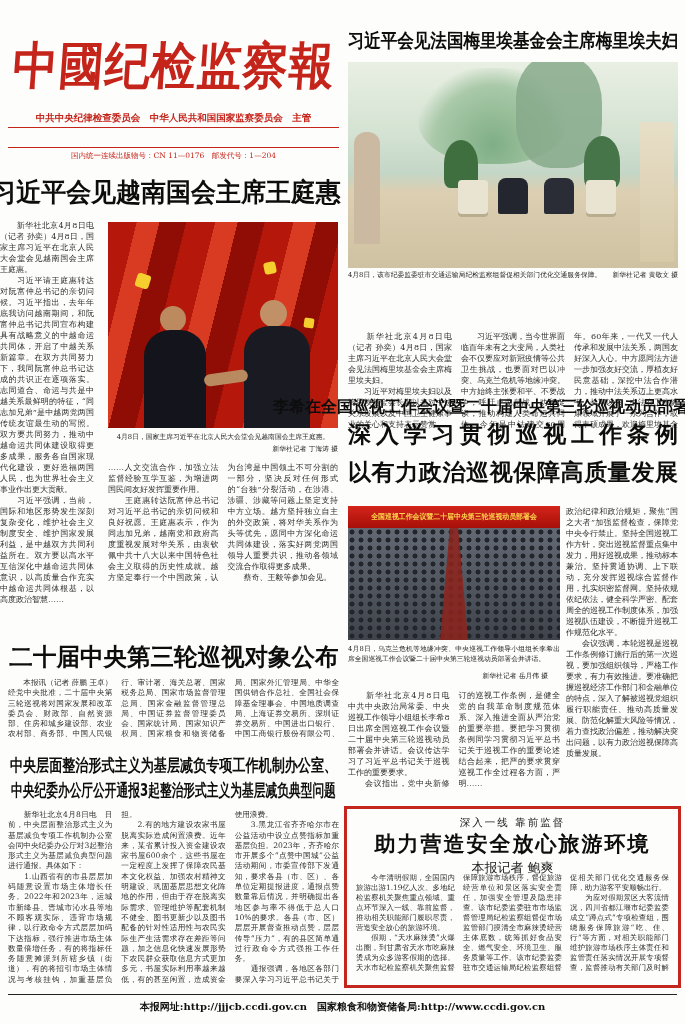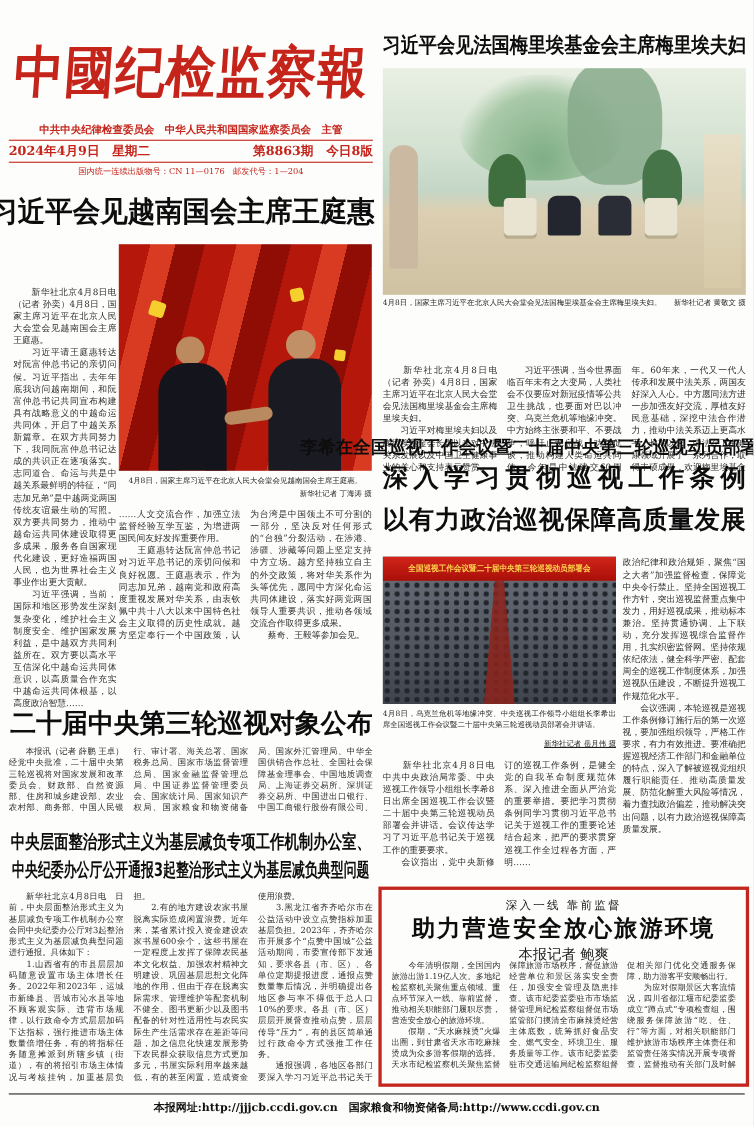--- a/index.html
+++ b/index.html
@@ -21,32 +21,28 @@
 </head>
 <body>
 
 <div id="page">
 
   <div class="abs flexc" style="left:8px;top:20px;width:331px;height:92px;">
     <div class="red" style="font-weight:bold;font-size:45px;letter-spacing:1px;white-space:nowrap;transform:skewX(-4deg) scaleY(1.12);font-family:'DejaVu Serif','Liberation Serif',serif;">中國纪检监察報</div>
   </div>
   <div class="abs red center" style="left:8px;top:112px;width:331px;height:13px;font-size:9.5px;font-weight:bold;">中共中央纪律检查委员会　中华人民共和国国家监察委员会　主管</div>
   <div class="abs rule" style="left:8px;top:127px;width:331px;"></div>
-  <div class="abs red" style="left:8px;top:130px;width:331px;height:14px;display:flex;justify-content:space-between;font-size:11.5px;font-weight:bold;">
-    <span>2024年4月9日　星期二</span>
-    <span>第8863期　今日8版</span>
-  </div>
   <div class="abs rule" style="left:8px;top:147px;width:331px;"></div>
   <div class="abs red center" style="left:8px;top:151px;width:331px;height:10px;font-size:7.5px;">国内统一连续出版物号：CN 11—0176　邮发代号：1—204</div>
 
   <div class="abs hl flexc" style="left:0;top:174px;width:331px;height:36px;">
     <span class="cond" style="font-size:26px;transform:scaleX(0.96);">习近平会见越南国会主席王庭惠</span>
   </div>
 
-  <div class="abs bt" style="left:12px;top:220px;width:94px;height:416px;margin-top:40px;">　　新华社北京4月8日电（记者 孙奕）4月8日，国家主席习近平在北京人民大会堂会见越南国会主席王庭惠。
+  <div class="abs bt" style="left:0;top:220px;width:94px;height:416px;">　　新华社北京4月8日电（记者 孙奕）4月8日，国家主席习近平在北京人民大会堂会见越南国会主席王庭惠。
 　　习近平请王庭惠转达对阮富仲总书记的亲切问候。习近平指出，去年年底我访问越南期间，和阮富仲总书记共同宣布构建具有战略意义的中越命运共同体，开启了中越关系新篇章。在双方共同努力下，我同阮富仲总书记达成的共识正在逐项落实。志同道合、命运与共是中越关系最鲜明的特征，“同志加兄弟”是中越两党两国传统友谊最生动的写照。双方要共同努力，推动中越命运共同体建设取得更多成果，服务各自国家现代化建设，更好造福两国人民，也为世界社会主义事业作出更大贡献。
 　　习近平强调，当前，国际和地区形势发生深刻复杂变化，维护社会主义制度安全、维护国家发展利益，是中越双方共同利益所在。双方要以高水平互信深化中越命运共同体意识，以高质量合作充实中越命运共同体根基，以高度政治智慧……</div>
 
   <div class="abs photo" style="left:108px;top:222px;width:230px;height:206px;background:repeating-linear-gradient(104deg,#b5170b 0 28px,#d93a22 28px 50px,#8f0d04 50px 76px);">
     <div class="abs" style="left:28px;top:52px;width:14px;height:14px;background:#f4cf2e;border-radius:3px;transform:rotate(18deg);"></div>
     <div class="abs" style="left:156px;top:40px;width:12px;height:12px;background:#f4cf2e;border-radius:3px;transform:rotate(-12deg);"></div>
     <div class="abs" style="left:196px;top:96px;width:10px;height:10px;background:#f4cf2e;border-radius:2px;transform:rotate(8deg);"></div>
     <div class="abs" style="left:52px;top:84px;width:26px;height:26px;background:#bd8a5f;border-radius:50%;"></div>
     <div class="abs" style="left:36px;top:108px;width:62px;height:98px;background:#14141c;border-radius:26px 26px 0 0;"></div>
     <div class="abs" style="left:152px;top:78px;width:27px;height:27px;background:#c29066;border-radius:50%;"></div>
@@ -86,21 +82,21 @@
     <div class="abs" style="left:96px;top:78px;width:34px;height:48px;background:#3f6f3f;border-radius:50% 50% 18% 18%;"></div>
     <div class="abs" style="left:236px;top:74px;width:36px;height:52px;background:#46754a;border-radius:50% 50% 18% 18%;"></div>
     <div class="abs" style="left:110px;top:118px;width:30px;height:34px;background:#e9e3d2;border-radius:4px;box-shadow:0 3px 0 #b9ad90;"></div>
     <div class="abs" style="left:150px;top:116px;width:30px;height:36px;background:#23262e;border-radius:8px 8px 2px 2px;"></div>
     <div class="abs" style="left:196px;top:116px;width:30px;height:36px;background:#2a2d35;border-radius:8px 8px 2px 2px;"></div>
     <div class="abs" style="left:238px;top:118px;width:30px;height:34px;background:#e9e3d2;border-radius:4px;box-shadow:0 3px 0 #b9ad90;"></div>
     <div class="abs" style="left:6px;top:70px;width:26px;height:112px;background:#cbb9a2;border-radius:12px 12px 0 0;"></div>
     <div class="abs" style="left:292px;top:60px;width:34px;height:140px;background:linear-gradient(180deg,#e8dfc8,#d6c9a8);"></div>
   </div>
   <div class="abs" style="left:348px;top:271px;width:330px;height:11px;display:flex;justify-content:space-between;">
-    <span class="cap">4月8日，国家主席习近平在北京人民大会堂会见法国梅里埃基金会主席梅里埃夫妇。</span>
+    <span class="cap">4月8日，该市纪委监委驻市交通运输局纪检监察组督促相关部门优化交通服务保障。</span>
     <span class="cap" style="white-space:nowrap;">新华社记者 黄敬文 摄</span>
   </div>
   <div class="abs bt" style="left:348px;top:288px;width:330px;height:106px;column-count:3;column-gap:9px;margin-top:43px;">　　新华社北京4月8日电（记者 孙奕）4月8日，国家主席习近平在北京人民大会堂会见法国梅里埃基金会主席梅里埃夫妇。
 　　习近平对梅里埃夫妇以及梅里埃基金会长期以来对中法关系发展以及中国卫生健康事业的关心和支持表示赞赏。
 　　习近平强调，当今世界面临百年未有之大变局，人类社会不仅要应对新冠疫情等公共卫生挑战，也要面对巴以冲突、乌克兰危机等地缘冲突。中方始终主张要和平、不要战争，呼吁止戈息战、劝和促谈，推动构建人类命运共同体。今年是中法建交60周年。60年来，一代又一代人传承和发展中法关系，两国友好深入人心。中方愿同法方进一步加强友好交流，厚植友好民意基础，深挖中法合作潜力，推动中法关系迈上更高水平。长期以来，中法在卫生健康领域开展了一系列合作，取得丰硕成果，欢迎梅里埃基金会继续同中方深化合作。
 　　梅里埃表示，感谢习近平主席百忙之中拨冗会见，这充分体现了对法国人民的友好情谊，令人感动。我和中国的交往和情谊始于46年前。多年来，我始终关注和钦佩中国的发展进步。梅里埃基金会将继续积极促进法中友好和卫生健康合作。
 　　王毅参加会见。</div>
 
   <div class="abs hl flexc" style="left:348px;top:399px;width:330px;height:17px;">
     <span class="cond" style="font-size:16px;transform:scaleX(1);">李希在全国巡视工作会议暨二十届中央第三轮巡视动员部署会上强调</span>
@@ -109,21 +105,21 @@
   <div class="abs hl jlast" style="left:348px;top:457px;width:330px;height:37px;font-size:23px;">以有力政治巡视保障高质量发展</div>
 
   <div class="abs photo" style="left:348px;top:506px;width:212px;height:134px;background:linear-gradient(180deg,#6a707a 0%,#3f444c 100%);">
     <div class="abs flexc" style="left:0;top:0;width:212px;height:22px;background:linear-gradient(#d3251a,#a80f08);">
       <span class="cond" style="font-size:7.5px;color:#ffd34d;font-weight:bold;transform:scaleX(0.92);font-family:'DejaVu Sans','Liberation Sans',sans-serif;">全国巡视工作会议暨二十届中央第三轮巡视动员部署会</span>
     </div>
     <div class="abs" style="left:0;top:22px;width:212px;height:112px;background-image:radial-gradient(circle at 4px 4px,#22252b 2.2px,transparent 2.8px);background-size:9px 8px;"></div>
     <div class="abs" style="left:92px;top:22px;width:28px;height:112px;background:#8e231c;clip-path:polygon(35% 0,65% 0,100% 100%,0 100%);opacity:0.85;"></div>
   </div>
   <div class="abs cap" style="left:348px;top:645px;width:212px;height:27px;text-align:justify;">4月8日，乌克兰危机等地缘冲突、中央巡视工作领导小组组长李希出席全国巡视工作会议暨二十届中央第三轮巡视动员部署会并讲话。</div>
-  <div class="abs credit" style="left:348px;top:672px;width:212px;height:11px;text-decoration:underline;">新华社记者 岳月伟 摄</div>
+  <div class="abs credit" style="left:336px;top:672px;width:212px;height:11px;">新华社记者 岳月伟 摄</div>
   <div class="abs bt" style="left:348px;top:690px;width:212px;height:112px;column-count:2;column-gap:9px;">　　新华社北京4月8日电　中共中央政治局常委、中央巡视工作领导小组组长李希8日出席全国巡视工作会议暨二十届中央第三轮巡视动员部署会并讲话。会议传达学习了习近平总书记关于巡视工作的重要要求。
 　　会议指出，党中央新修订的巡视工作条例，是健全党的自我革命制度规范体系、深入推进全面从严治党的重要举措。要把学习贯彻条例同学习贯彻习近平总书记关于巡视工作的重要论述结合起来，把严的要求贯穿巡视工作全过程各方面，严明……</div>
   <div class="abs bt" style="left:566px;top:506px;width:112px;height:296px;">政治纪律和政治规矩，聚焦“国之大者”加强监督检查，保障党中央令行禁止。坚持全国巡视工作方针，突出巡视监督重点集中发力，用好巡视成果，推动标本兼治。坚持贯通协调、上下联动，充分发挥巡视综合监督作用，扎实织密监督网。坚持依规依纪依法，健全科学严密、配套周全的巡视工作制度体系，加强巡视队伍建设，不断提升巡视工作规范化水平。
 　　会议强调，本轮巡视是巡视工作条例修订施行后的第一次巡视，要加强组织领导，严格工作要求，有力有效推进。要准确把握巡视经济工作部门和金融单位的特点，深入了解被巡视党组织履行职能责任、推动高质量发展、防范化解重大风险等情况，着力查找政治偏差，推动解决突出问题，以有力政治巡视保障高质量发展。</div>
 
   <div class="abs" style="left:344px;top:806px;width:331px;height:176px;border:3px solid #c3261d;background:#fdfdfb;">
     <div class="abs center" style="left:0;top:7px;width:331px;height:14px;font-size:10.5px;color:#1a1a1a;letter-spacing:2px;">深入一线  靠前监督</div>
     <div class="abs hl flexc" style="left:0;top:21px;width:331px;height:28px;">
       <span class="cond" style="font-size:21px;letter-spacing:2px;">助力营造安全放心旅游环境</span>
     </div>

